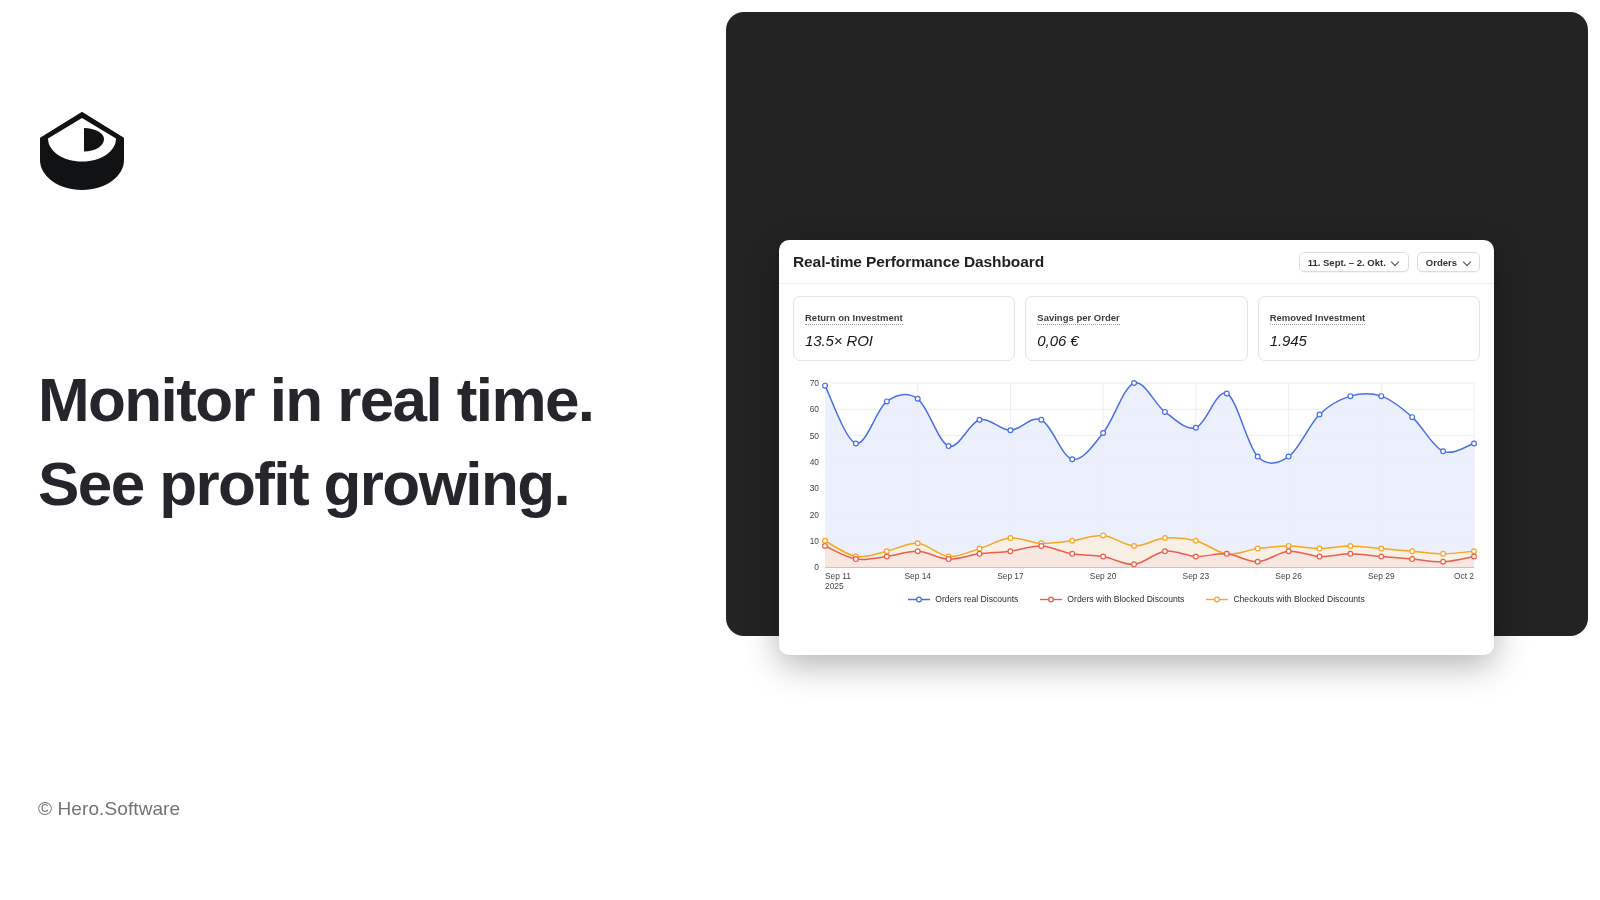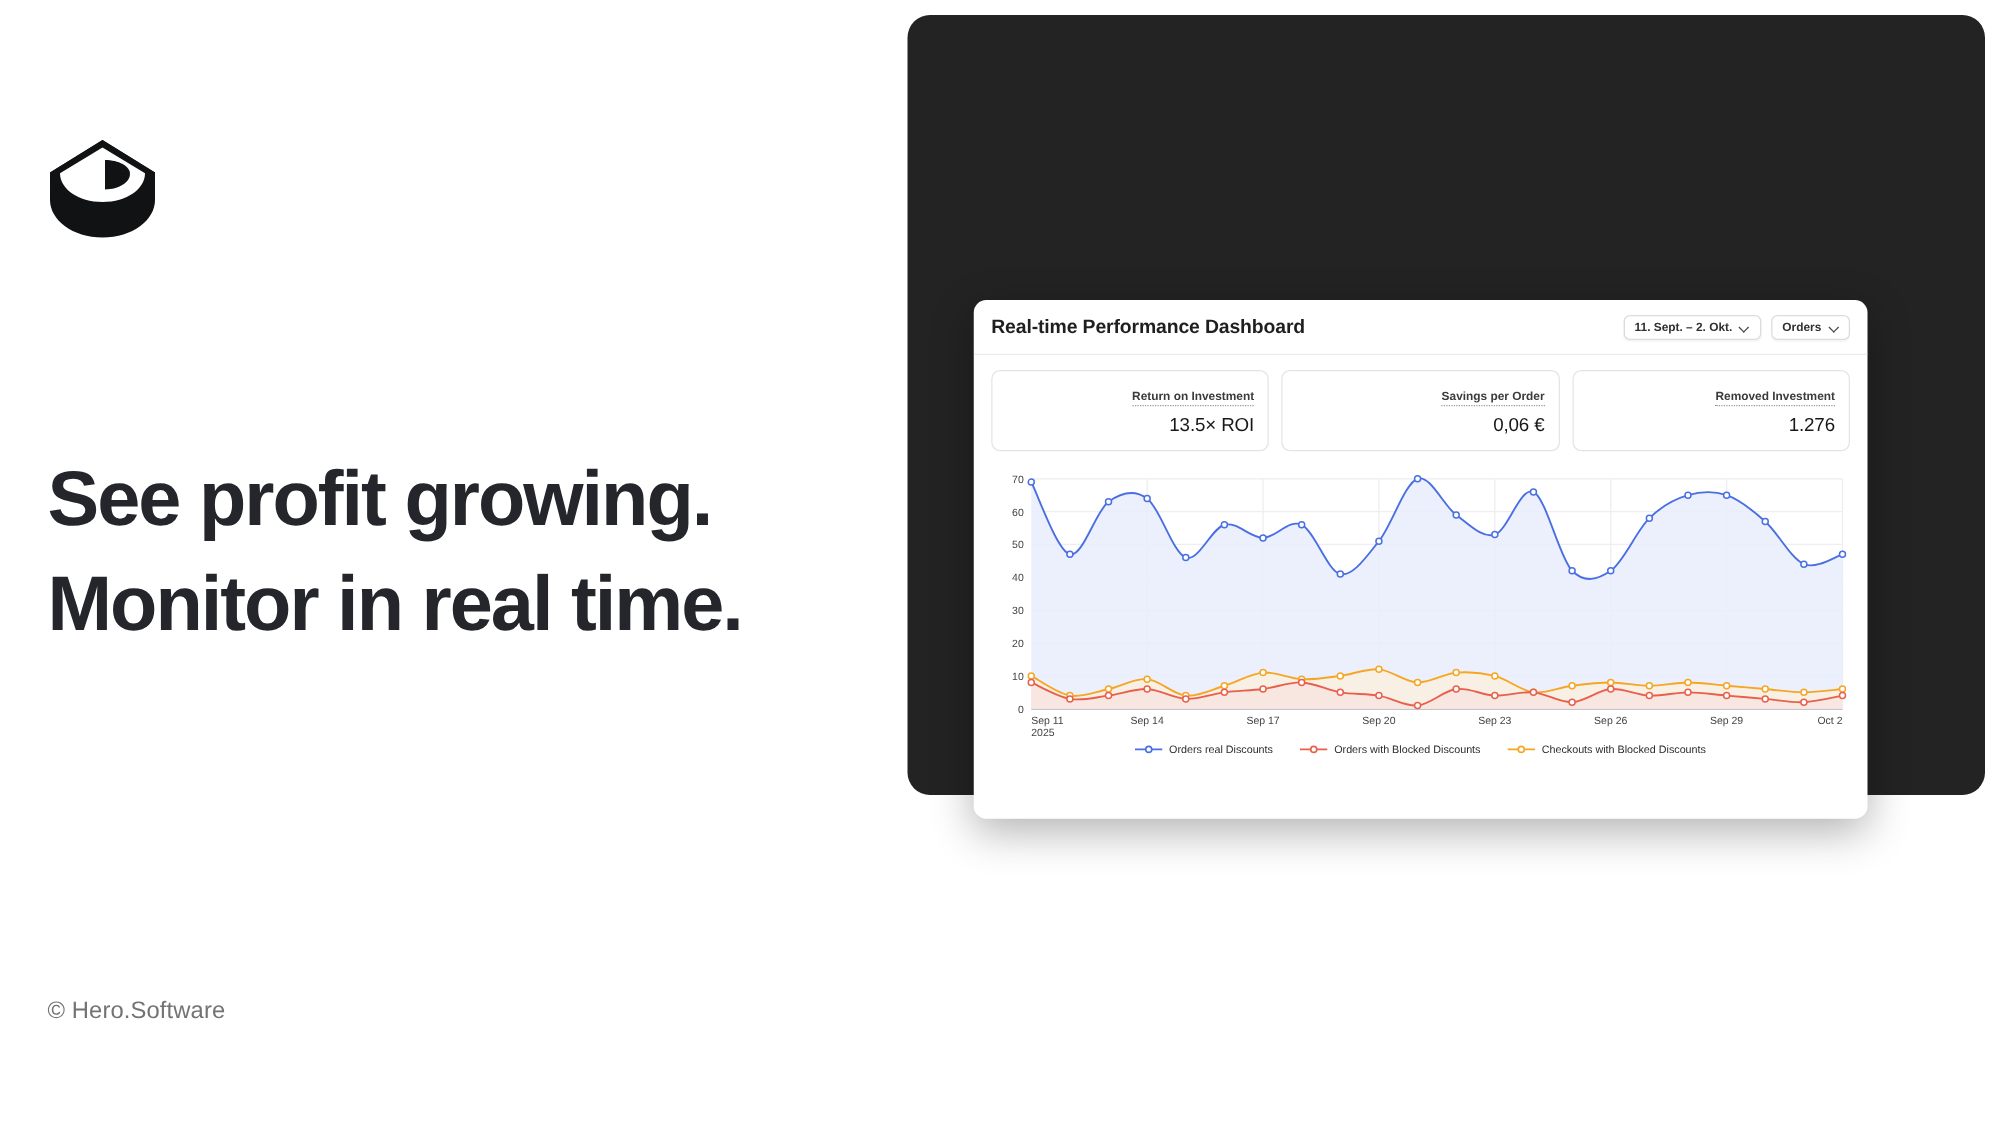--- a/index.html
+++ b/index.html
@@ -38,21 +38,20 @@
     color: #737373;
     letter-spacing: 0.1px;
   }
 
   
   .right {
     position: relative;
     flex: 1 1 auto;
     height: 648px;
     padding: 12px 12px 12px 0;
-    text-align: right;
   }
   .darkstage {
     width: 100%; height: 100%;
     background: #232323;
     border-radius: 18px;
     position: relative;
   }
 
   
   .dash {
@@ -102,20 +101,21 @@
   .kpi-label {
     font-size: 9.5px; font-weight: 600; color: #3b3b3b;
     border-bottom: 1px dotted #9a9a9a;
     display: inline-block; padding-bottom: 1px;
     white-space: nowrap;
   }
   .kpi-value {
     margin-top: 7px;
     font-size: 15px; font-weight: 400; color: #181818; letter-spacing: -0.1px;
     white-space: nowrap;
+    font-style: italic;
   }
 
   
   .chartwrap { position: relative; flex: 1 1 auto; padding: 10px 12px 4px 12px; }
   .chart-svg { display: block; width: 100%; height: 218px; }
   .legend {
     display: flex; justify-content: center; align-items: center;
     gap: 22px; padding: 1px 0 8px 0;
   }
   .lg-item { display: flex; align-items: center; gap: 5px; }
@@ -133,22 +133,22 @@
       <svg viewBox="0 0 88 86" width="88" height="86" aria-hidden="true">
         <path d="M44 4 L86 30 L86 52 C86 68 68 82 44 82 C20 82 2 68 2 52 L2 30 Z" fill="#111214"></path>
         <path d="M44 4 L86 30 C86 46 68 60 44 60 C20 60 2 46 2 30 Z" fill="#111214"></path>
         <path d="M44 10 L78 30.5 C78 43 63.5 53.5 44 53.5 C24.5 53.5 10 43 10 30.5 Z" fill="#ffffff"></path>
         <path d="M46 20 L66 31 C66 38 57 43.5 46 43.5 L46 43.5 Z" fill="#111214"></path>
         <path d="M46 20 C57 20 66 25 66 31 L46 31 Z" fill="#111214"></path>
       </svg>
     </div>
 
     <h1 class="headline">
+      <span class="ln">Monitor in real time.</span>
       <span class="ln">See profit growing.</span>
-      <span class="ln">Monitor in real time.</span>
     </h1>
 
     <div class="footer">© Hero.Software</div>
   </div>
 
   <div class="right">
     <div class="darkstage">
 
       <div class="dash">
 
@@ -170,21 +170,21 @@
           <div class="kpi">
             <div class="kpi-label">Return on Investment</div>
             <div class="kpi-value">13.5× ROI</div>
           </div>
           <div class="kpi">
             <div class="kpi-label">Savings per Order</div>
             <div class="kpi-value">0,06 €</div>
           </div>
           <div class="kpi">
             <div class="kpi-label">Removed Investment</div>
-            <div class="kpi-value">1.276</div>
+            <div class="kpi-value">1.945</div>
           </div>
         </div>
 
         <div class="chartwrap">
           <svg class="chart-svg" id="chart-svg" viewBox="0 0 691 218" preserveAspectRatio="none">
               <line x1="34" y1="192" x2="683" y2="192" stroke="#8a8a8a" stroke-width="1"></line>
               <text x="28" y="195.2" text-anchor="end" font-size="8.4" fill="#444" font-family="&quot;Liberation Sans&quot;, sans-serif">0</text>
               <line x1="34" y1="165.71428571428572" x2="683" y2="165.71428571428572" stroke="#ededf2" stroke-width="1"></line>
               <text x="28" y="168.9142857142857" text-anchor="end" font-size="8.4" fill="#444" font-family="&quot;Liberation Sans&quot;, sans-serif">10</text>
               <line x1="34" y1="139.42857142857144" x2="683" y2="139.42857142857144" stroke="#ededf2" stroke-width="1"></line>

